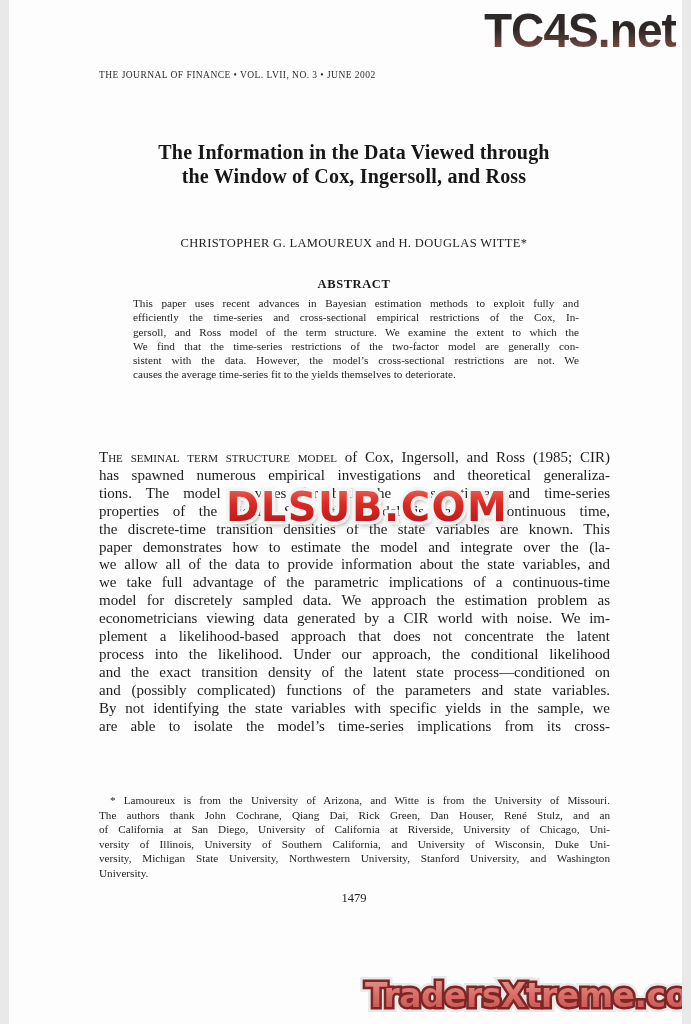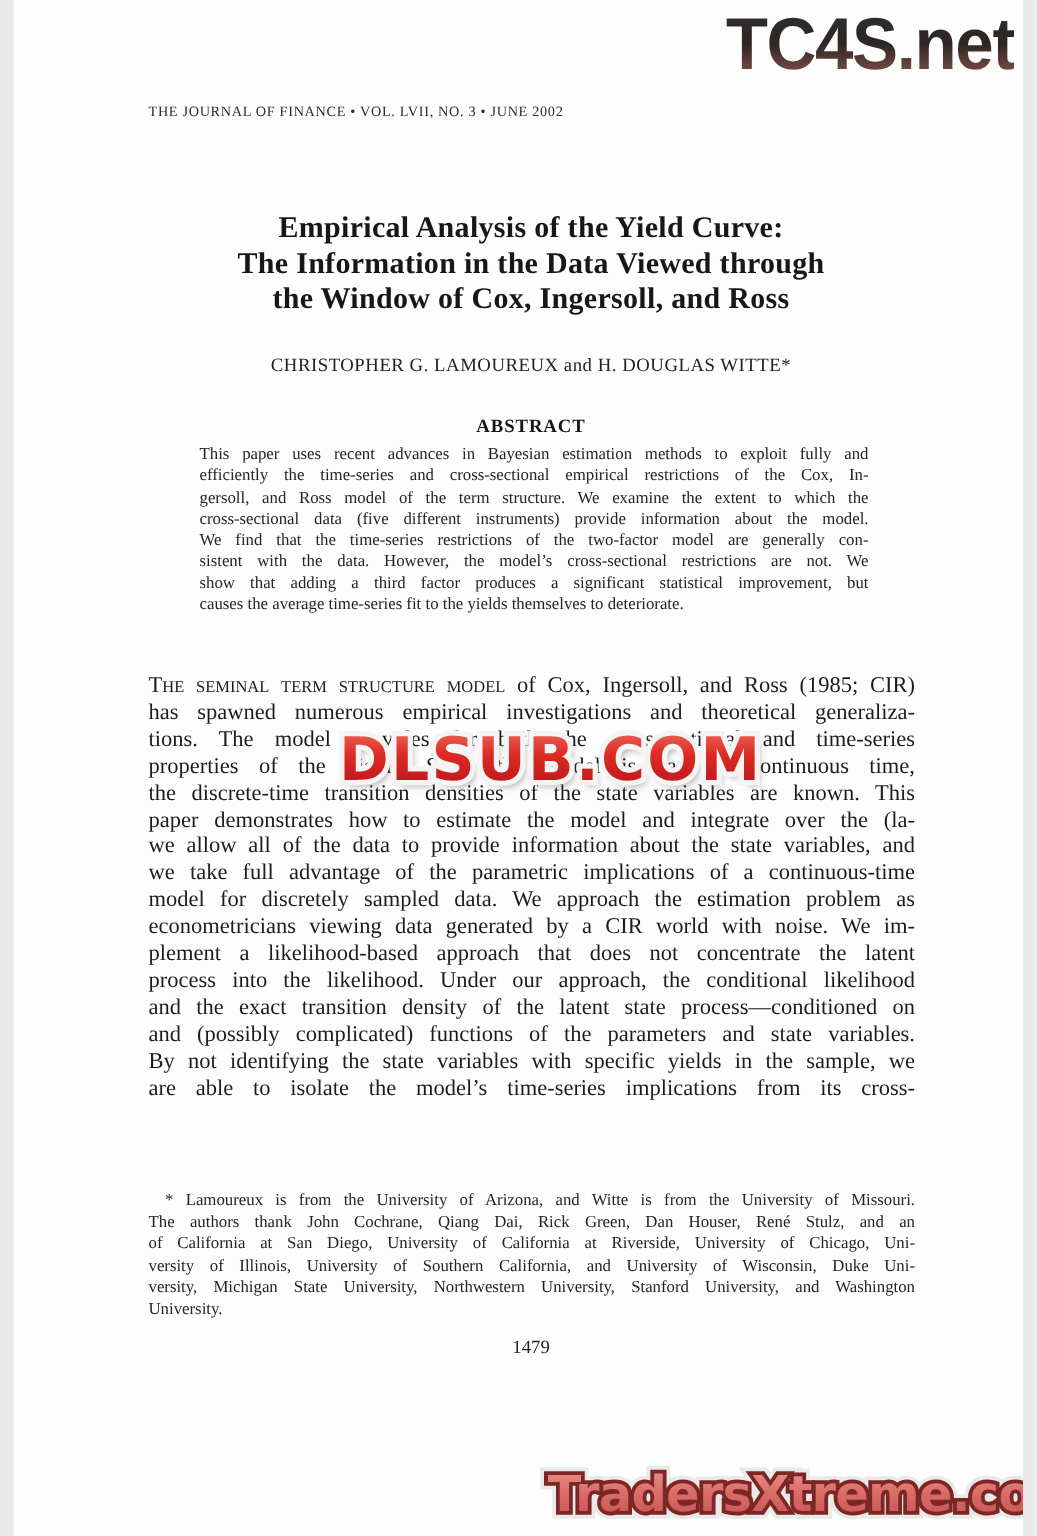--- a/index.html
+++ b/index.html
@@ -89,36 +89,33 @@
 
 <div class="page">
 
   <div class="wm wm-tc4s">
     <span class="fill">TC4S.net</span>
   </div>
 
   <div class="journal-header">THE JOURNAL OF FINANCE • VOL. LVII, NO. 3 • JUNE 2002</div>
 
   <div class="title-block">
-    <div>Empirical Analysis of the Yield Curve:</div>
     <div>The Information in the Data Viewed through</div>
     <div>the Window of Cox, Ingersoll, and Ross</div>
   </div>
 
   <div class="authors-line">CHRISTOPHER G. LAMOUREUX and H. DOUGLAS WITTE*</div>
 
   <div class="abstract-heading">ABSTRACT</div>
   <div class="abstract-block natural-last">
       <div class="jline">This paper uses recent advances in Bayesian estimation methods to exploit fully and</div>
       <div class="jline">efficiently the time-series and cross-sectional empirical restrictions of the Cox, In-</div>
       <div class="jline">gersoll, and Ross model of the term structure. We examine the extent to which the</div>
-      <div class="jline">cross-sectional data (five different instruments) provide information about the model.</div>
       <div class="jline">We find that the time-series restrictions of the two-factor model are generally con-</div>
       <div class="jline">sistent with the data. However, the model’s cross-sectional restrictions are not. We</div>
-      <div class="jline">show that adding a third factor produces a significant statistical improvement, but</div>
       <div class="jline">causes the average time-series fit to the yields themselves to deteriorate.</div>
     </div>
 
   <div class="body-block">
     <div class="jline">
       <span class="sc">The seminal term structure model</span>
       <span>of Cox, Ingersoll, and Ross (1985; CIR)</span>
     </div>
     <div>
         <div class="jline">has spawned numerous empirical investigations and theoretical generaliza-</div>

